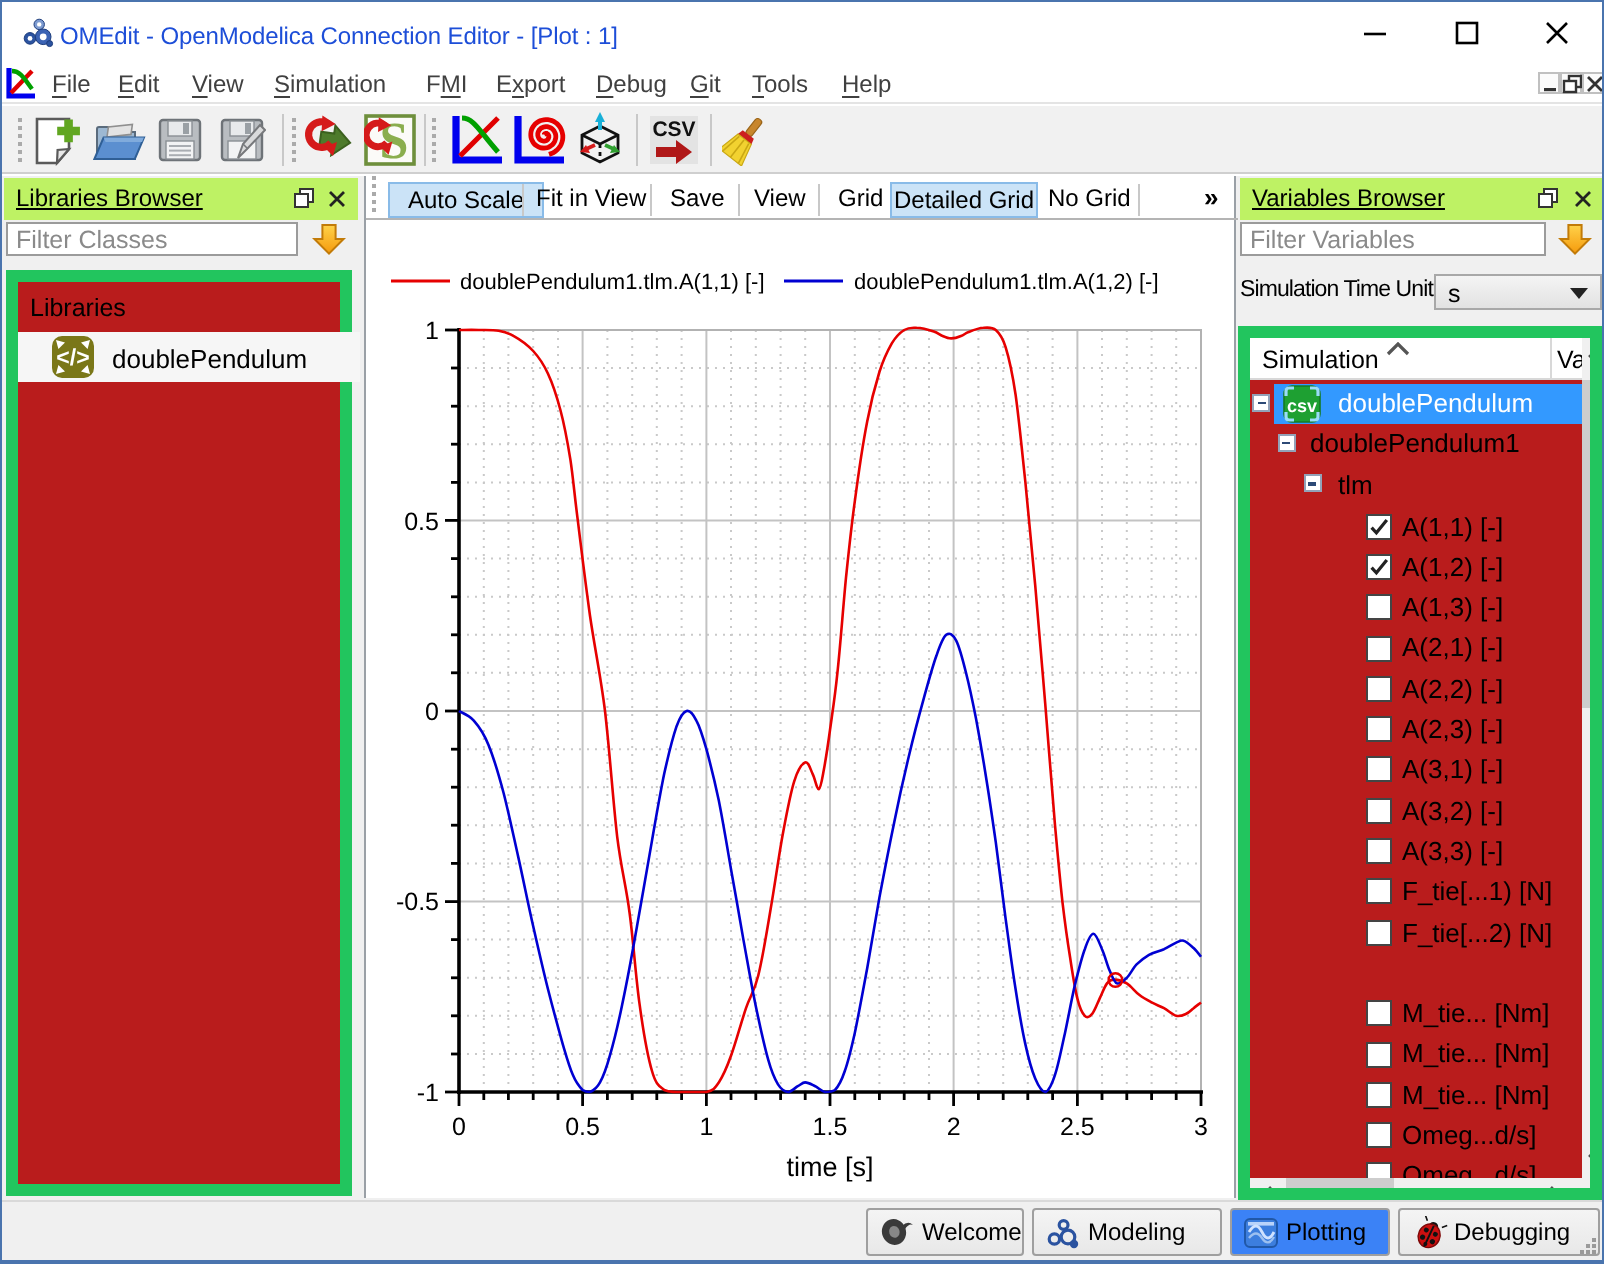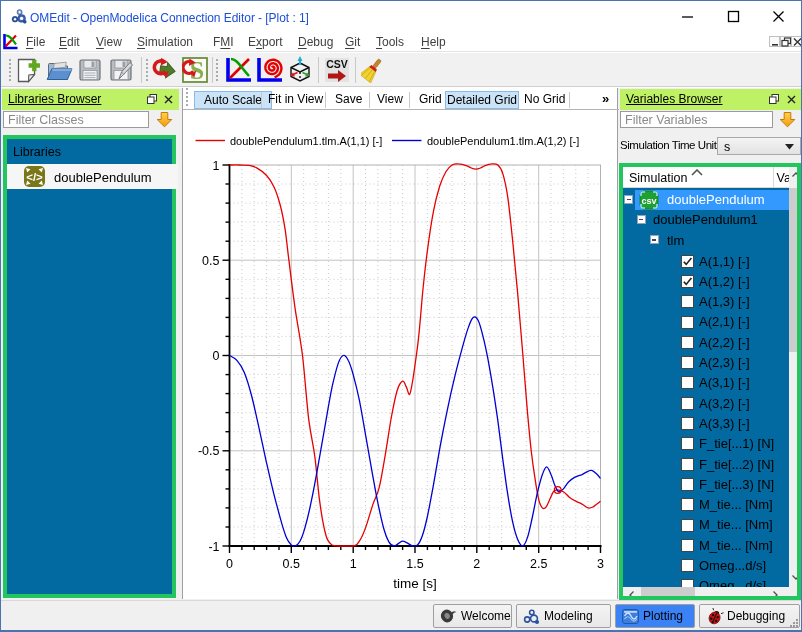--- a/index.html
+++ b/index.html
@@ -9,21 +9,21 @@
 #title { left:29px; top:9.5px; font-size:12px; letter-spacing:-0.05px; color:#1d4ed8; }
 .winbtn { top:9px; width:13px; height:13px; }
 #menubar { left:1px; top:31px; width:800px; height:21px; background:#fff; border-bottom:1px solid #e4e4e4; }
 .menu { top:3.5px; font-size:12px; color:#404040; }
 .menu u { text-decoration-thickness:1px; text-underline-offset:2px; }
 #toolbar { left:1px; top:53px; width:800px; height:34px; background:#f1f1f1; border-bottom:1px solid #cfcfcf; }
 .tsep { top:4px; width:1px; height:26px; background:#c8c8c8; }
 .grip { top:6px; width:2px; height:22px; background-image:repeating-linear-gradient(#aaa 0 2px, transparent 2px 4px); }
 .docktitle { height:21px; background:#bef264; font-size:12px; color:#000;text-decoration:underline; }
 .filter { height:17px; background:#fff; border:1px solid #9b9b9b; font-size:12.5px; color:#8a8a8a; padding:1px 4px; }
-.panel { background:#0369a1; border:4px solid #22c55e; }
+.panel { background:#b91c1c; border:6px solid #22c55e; }
 #main { left:1px; top:88px; width:800px; height:512px; background:#f0f0f0; }
 #plotwin { left:181px; top:0px; width:436px; height:511px; background:#fff; border-left:1px solid #9aa0a6; border-right:1px solid #9aa0a6; }
 .ptbtn { top:3px; height:18px; font-size:12px; color:#000; line-height:17px; }
 .ptsel { background:#cbe3f7; border:1px solid #89bbe8; }
 .psep { top:4px; width:1px; height:16px; background:#c8c8c8; }
 .vrow { position:absolute; left:0; width:155px; height:20.3px;text-align:right; }
 .cb { position:absolute; left:57.5px; top:4.3px; width:13px; height:13px; border:1.2px solid #444; background:#fff; }
 .vtxt { position:absolute; left:76px; top:3.2px; font-size:13px; color:#000; white-space:nowrap; }
 .exp { position:absolute; width:9px; height:9px; border:1px solid #93a2b8; background:#fff; }
 .exp::before { content:""; position:absolute; left:1.5px; top:3px; width:4px; height:1.2px; background:#2d4a76; }
@@ -512,24 +512,20 @@
           <span class="vtxt">A(3,3) [-]</span>
         </div>
         <div class="vrow" style="top:266.1px">
           <span class="cb"></span>
           <span class="vtxt">F_tie[...1) [N]</span>
         </div>
         <div class="vrow" style="top:286.4px">
           <span class="cb"></span>
           <span class="vtxt">F_tie[...2) [N]</span>
         </div>
-        <div class="vrow" style="top:306.7px">
-          <span class="cb"></span>
-          <span class="vtxt">F_tie[...3) [N]</span>
-        </div>
         <div class="vrow" style="top:327.0px">
           <span class="cb"></span>
           <span class="vtxt">M_tie... [Nm]</span>
         </div>
         <div class="vrow" style="top:347.3px">
           <span class="cb"></span>
           <span class="vtxt">M_tie... [Nm]</span>
         </div>
         <div class="vrow" style="top:367.6px">
           <span class="cb"></span>

